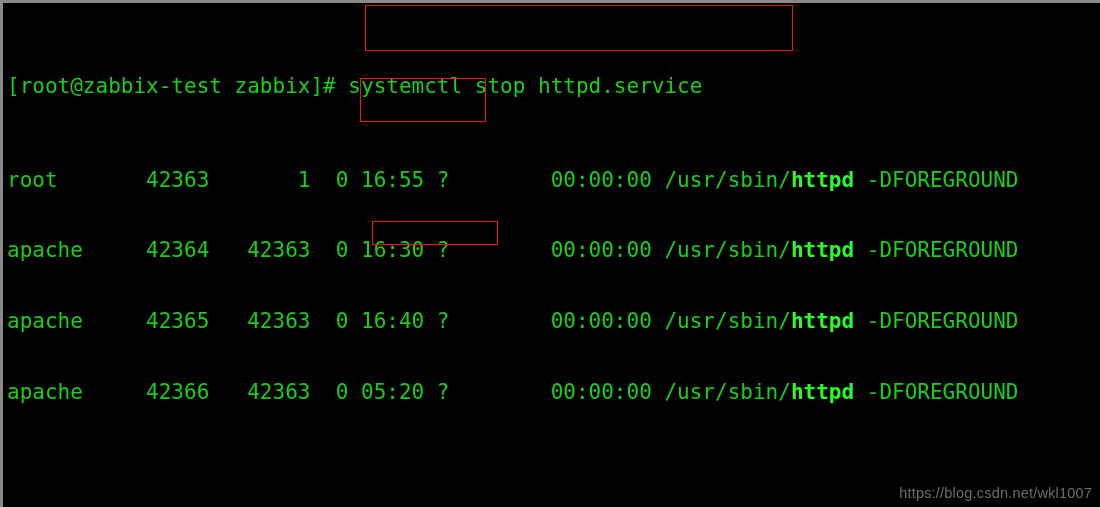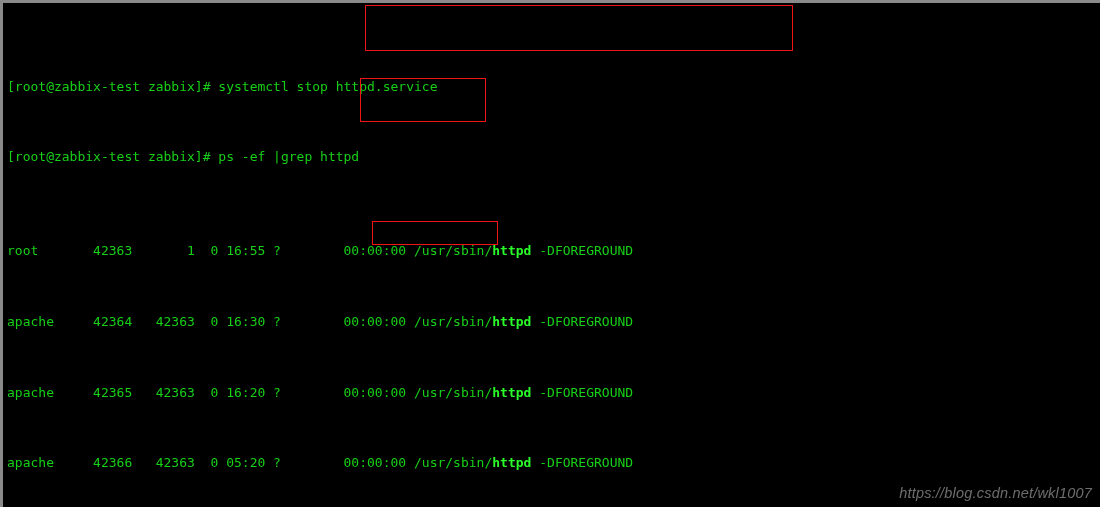--- a/index.html
+++ b/index.html
@@ -28,21 +28,21 @@
 
   #screen {
     position: absolute;
     left: 0;
     top: 0;
     width: 1097px;
     height: 436px;
     padding: 1px 0 8px 4px;
     box-sizing: border-box;
     font-family: "DejaVu Sans Mono", "Liberation Mono", monospace;
-    font-size: 13px;
+    font-size: 21px;
     line-height: 23.55px;
     letter-spacing: 0px;
     color: #17d017;
     white-space: pre;
     background: #000000;
   }
 
   .line {
     height: 23.55px;
     white-space: pre;
@@ -66,36 +66,34 @@
 
   #watermark {
     position: absolute;
     right: 8px;
     bottom: 6px;
     color: #6e6e6e;
     font-family: "Liberation Sans", sans-serif;
     font-size: 14.5px;
     letter-spacing: 0.2px;
     white-space: nowrap;
-    font-style: italic;
   }
 </style>
 </head>
 <body>
 
 <div id="terminal">
 
   <div id="screen">
 
     <div class="line">[root@zabbix-test zabbix]# systemctl stop httpd.service</div>
-    <div class="line">[root@zabbix-test zabbix]# ps -ef |grep httpd</div>
 
     <div class="line"><span>root       42363       1  0 16:55 ?        00:00:00 /usr/sbin/</span><span class="bold">httpd</span><span> -DFOREGROUND</span></div>
     <div class="line"><span>apache     42364   42363  0 16:30 ?        00:00:00 /usr/sbin/</span><span class="bold">httpd</span><span> -DFOREGROUND</span></div>
-    <div class="line"><span>apache     42365   42363  0 16:20 ?        00:00:00 /usr/sbin/</span><span class="bold">httpd</span><span> -DFOREGROUND</span></div>
+    <div class="line"><span>apache     42365   42363  0 16:40 ?        00:00:00 /usr/sbin/</span><span class="bold">httpd</span><span> -DFOREGROUND</span></div>
     <div class="line"><span>apache     42366   42363  0 05:20 ?        00:00:00 /usr/sbin/</span><span class="bold">httpd</span><span> -DFOREGROUND</span></div>
     
     
     
 
     
     
     
     
     

